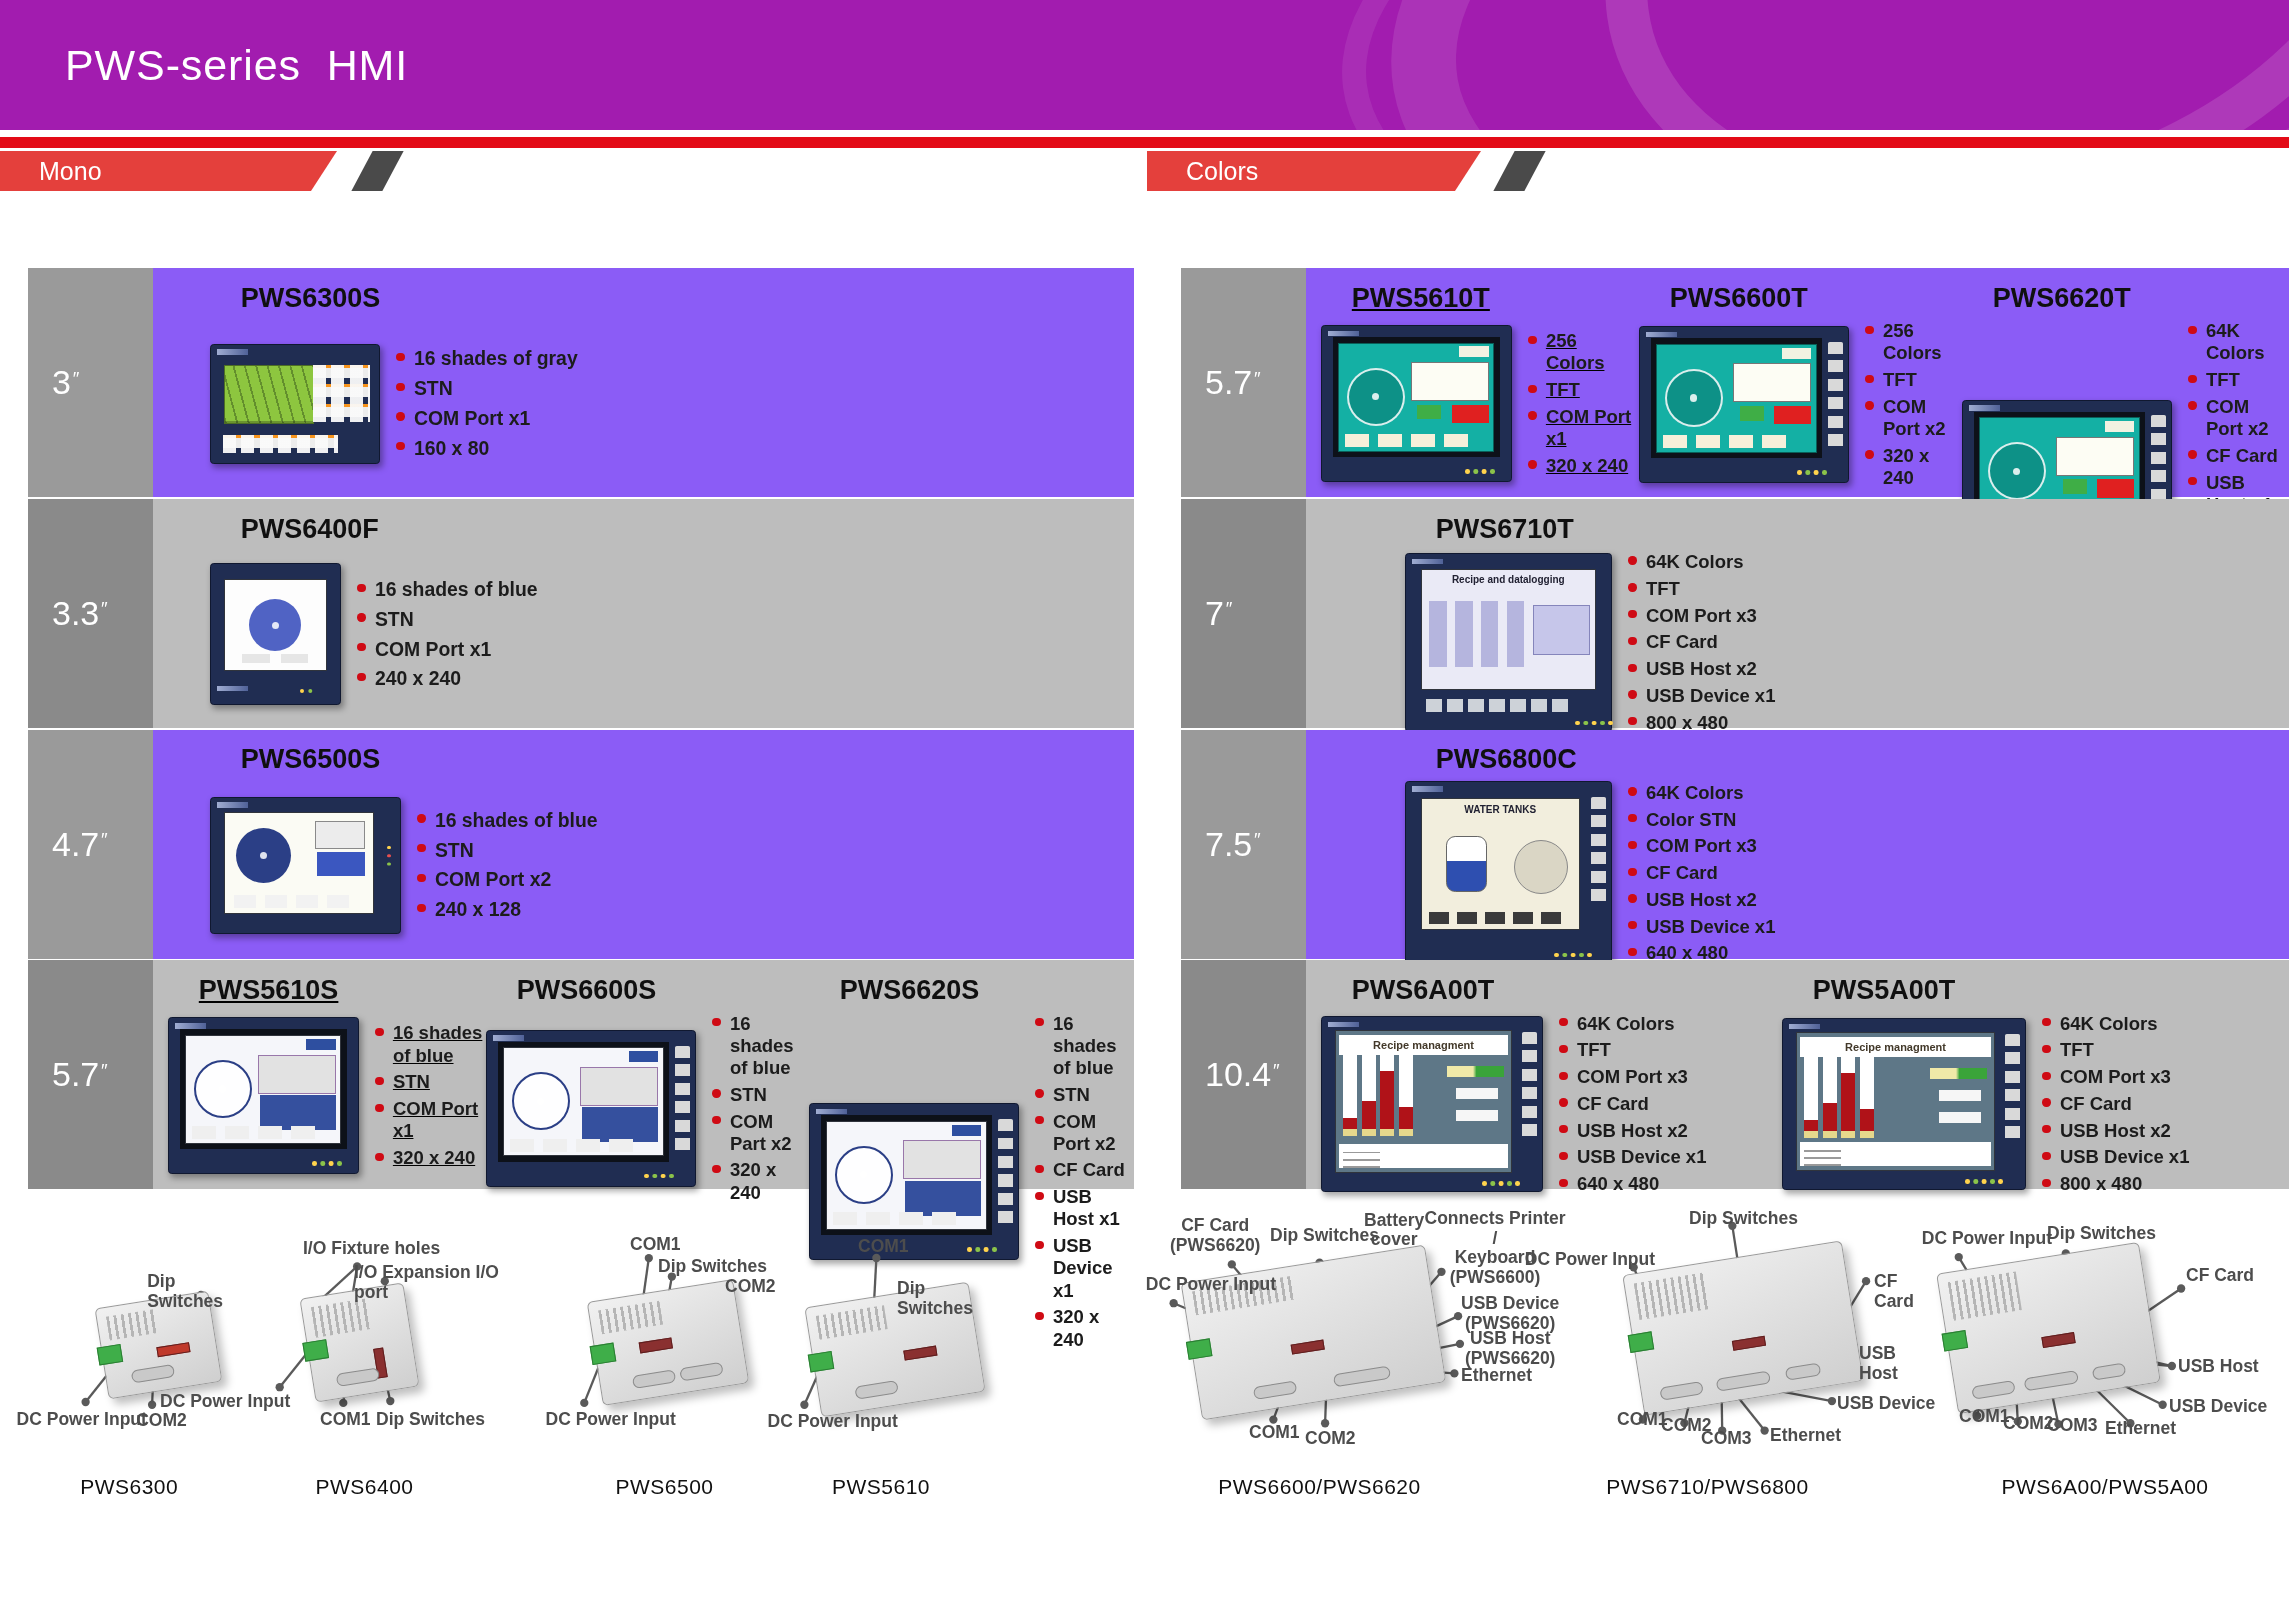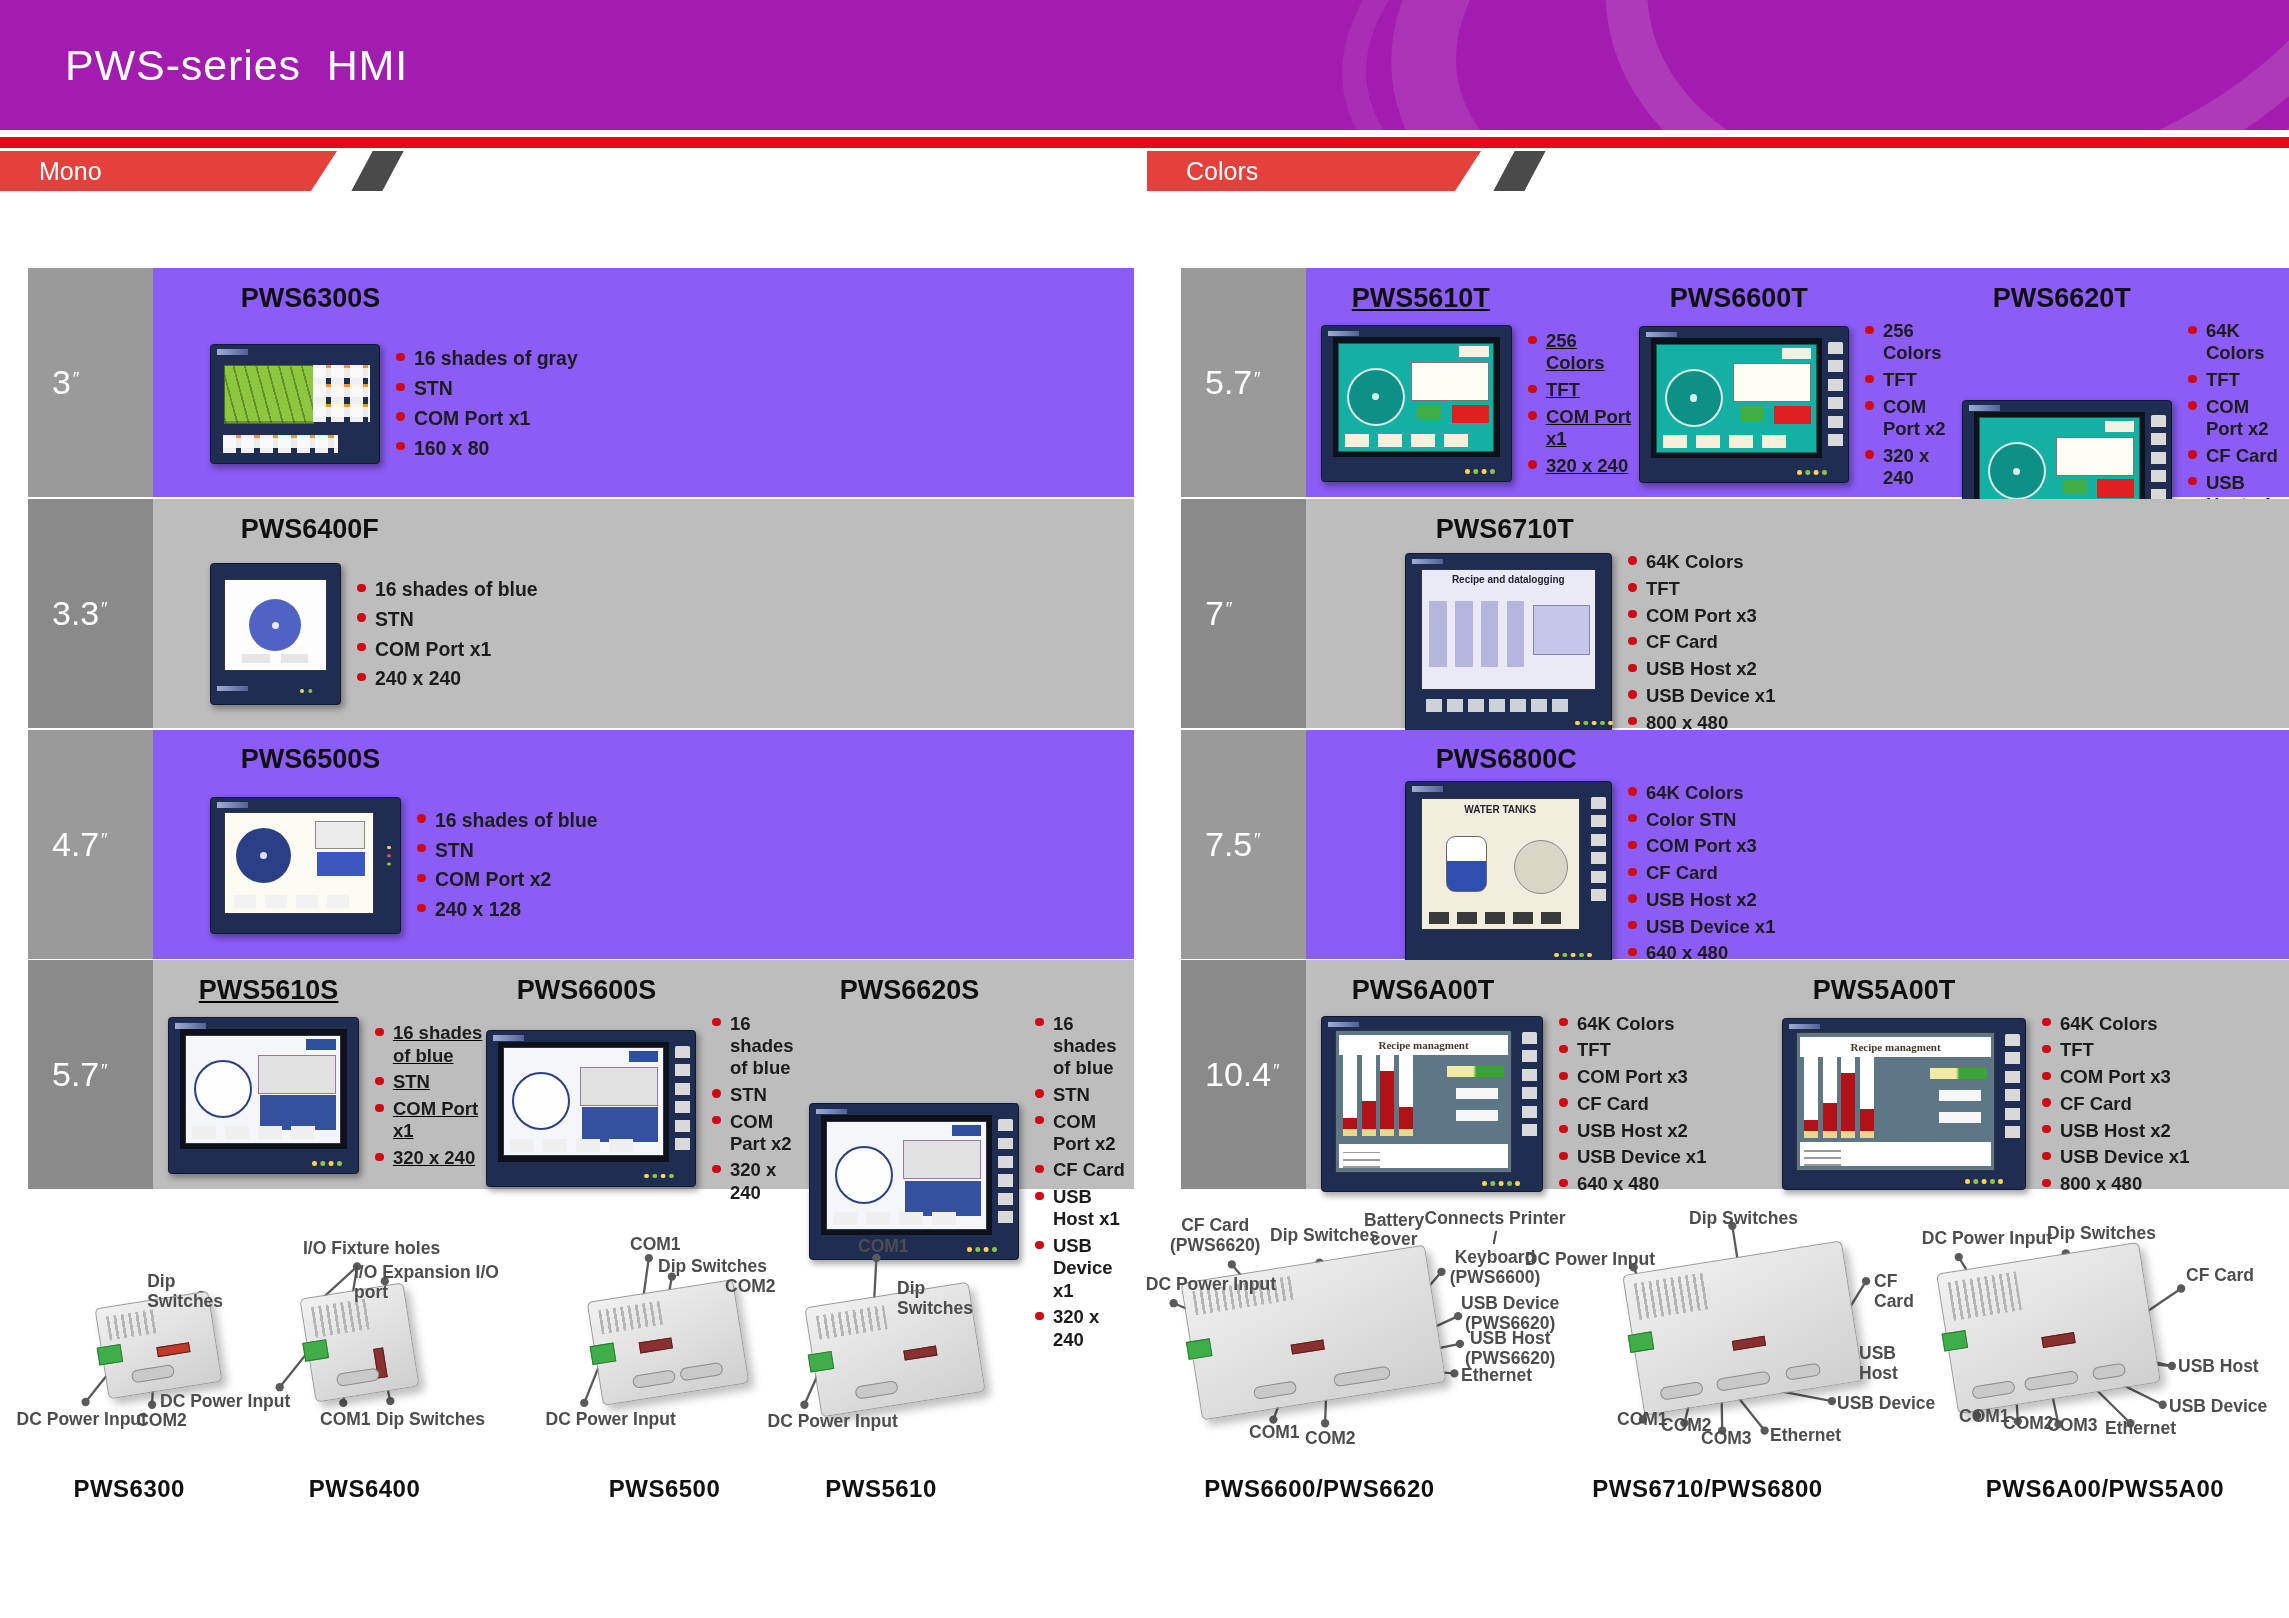--- a/index.html
+++ b/index.html
@@ -126,21 +126,21 @@
   .h6800 .cgauge{position:absolute;right:11px;top:41px;width:52px;height:52px;border-radius:50%;
       background:#dad6c5;border:1.8px solid #888;}
   .h6800 .btnrow{position:absolute;left:7.4px;bottom:4.6px;width:138px;height:12px;
       background:repeating-linear-gradient(90deg,#3a3a3a 0 20px,rgba(0,0,0,0) 20px 28px);}
   .h6800 .leds{right:52px;bottom:7.4px;box-shadow:8.3px 0 0 #8bc34a,16.6px 0 0 #ffd34d,25px 0 0 #8bc34a,33px 0 0 #ffd34d;}
 
   .hA{width:220px;height:174px;}
   .hA5{width:242px;height:170px;}
   .hA .scr,.hA5 .scr{left:13px;top:13px;right:29.5px;bottom:18.5px;background:#5e7787;}
   .stitle{position:absolute;top:3.7px;left:3.7px;right:3.7px;height:20px;background:#fff;font-size:11px;
-      text-align:center;line-height:20px;color:#43392a;font-weight:bold;overflow:hidden;font-family:Liberation Serif, serif;}
+      text-align:center;line-height:20px;color:#43392a;font-weight:bold;overflow:hidden;}
   .stitle7{position:absolute;top:4.6px;left:0;right:0;text-align:center;font-size:10px;color:#223;font-weight:bold;}
   .hA .bars,.hA5 .bars{position:absolute;left:7.4px;top:31px;height:74px;display:flex;gap:4.6px;align-items:flex-end;}
   .hA .bars i,.hA5 .bars i{display:block;width:14px;border-bottom:7.4px solid #e6d88c;
       background:linear-gradient(180deg,#fff 0 85%,#b01218 85%);}
   .bars i:nth-child(1){height:100%;}
   .bars i:nth-child(2){height:100%;background:linear-gradient(180deg,#fff 0 62%,#b01218 62%)!important;}
   .bars i:nth-child(3){height:100%;background:linear-gradient(180deg,#fff 0 22%,#b01218 22%)!important;}
   .bars i:nth-child(4){height:100%;background:linear-gradient(180deg,#fff 0 70%,#b01218 70%)!important;}
   .hA .rno,.hA5 .rno{position:absolute;right:7.4px;top:35px;width:57px;height:11px;
       background:linear-gradient(90deg,#f0e9a8 0 26px,#3aa43a 29.5px);}
@@ -148,21 +148,21 @@
       background:repeating-linear-gradient(180deg,#f6f6f6 0 11px,rgba(0,0,0,0) 11px 22px);}
   .hA .log,.hA5 .log{position:absolute;left:3.7px;right:3.7px;bottom:3.7px;height:24px;background:#fff;
       background-image:linear-gradient(0deg,rgba(0,0,0,0) 0,rgba(0,0,0,0) 0),
       repeating-linear-gradient(180deg,#9a9a9a 3.7px,#9a9a9a 5.5px,rgba(0,0,0,0) 5.5px 11px);
       background-size:37px 100%;background-repeat:no-repeat;background-position:3.7px 3.7px;}
   .hA .leds,.hA5 .leds{right:55px;bottom:5.5px;box-shadow:8.3px 0 0 #8bc34a,16.6px 0 0 #ffd34d,25px 0 0 #8bc34a,33px 0 0 #ffd34d;}
 
   
   .diag{position:absolute;top:1209px;height:323px;}
   .diag .cap{position:absolute;top:266px;left:0;width:100%;text-align:center;
-             font-size:24px;font-weight:bold;color:#101010;letter-spacing:0.5px;}
+             font-size:21px;font-weight:normal;color:#101010;letter-spacing:0.5px;}
   .lbl{position:absolute;font-size:17.5px;font-weight:bold;color:#4d4d4d;white-space:pre-line;line-height:1.12;}
   .tc{text-align:center;}
   .leads{position:absolute;left:0;top:0;}
   .leads line{stroke:#5a5a5a;stroke-width:2.5;}
   .leads circle{fill:#5a5a5a;}
   .bdev{position:absolute;transform:rotate(-9deg);background:linear-gradient(160deg,#f1f1f1,#cfcfcf);
         border:0.9px solid #999;border-radius:5.5px;box-shadow:4.6px 6.5px 8.3px rgba(0,0,0,.25);}
   .bp{position:absolute;left:-5.5px;top:42%;width:22px;height:16.6px;background:#3fae49;border:1.8px solid #2c7d34;}
   .bdsub{position:absolute;bottom:11px;left:22%;width:41px;height:11px;background:#c9c9c9;border:1.8px solid #8b8b8b;border-radius:6.5px;}
   .bdsub2{position:absolute;bottom:11px;left:55%;width:41px;height:11px;background:#c9c9c9;border:1.8px solid #8b8b8b;border-radius:6.5px;}

